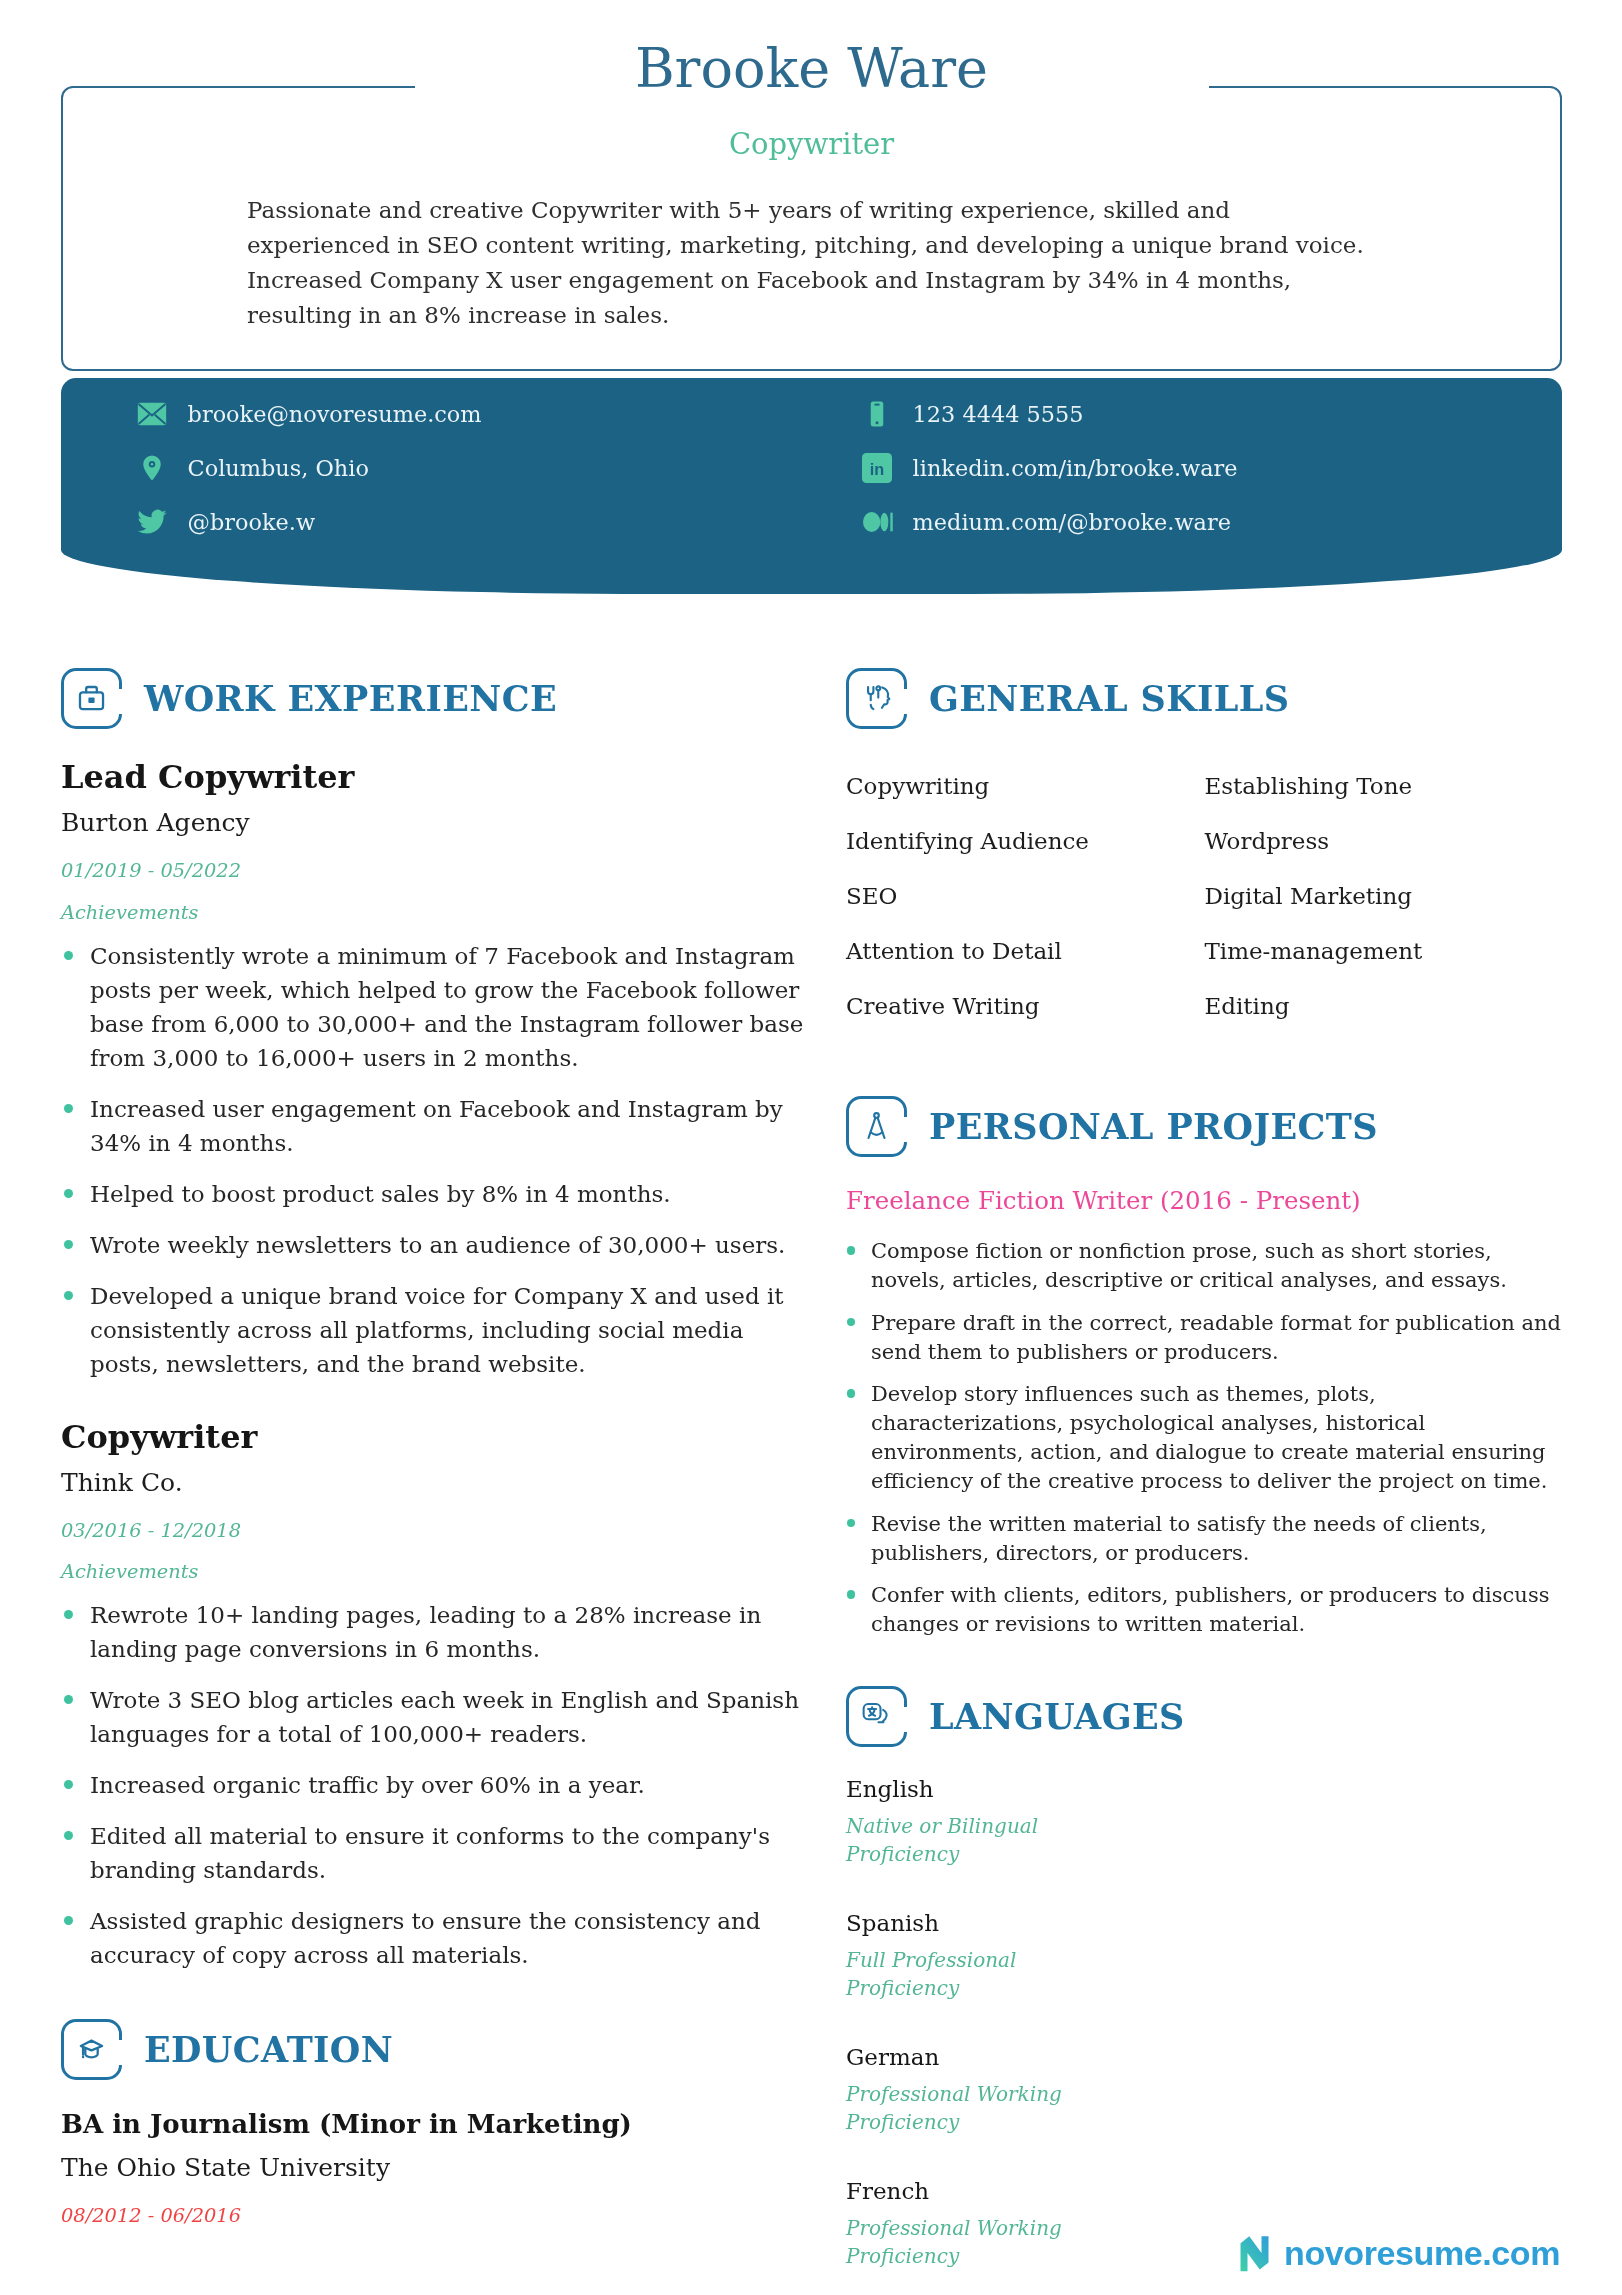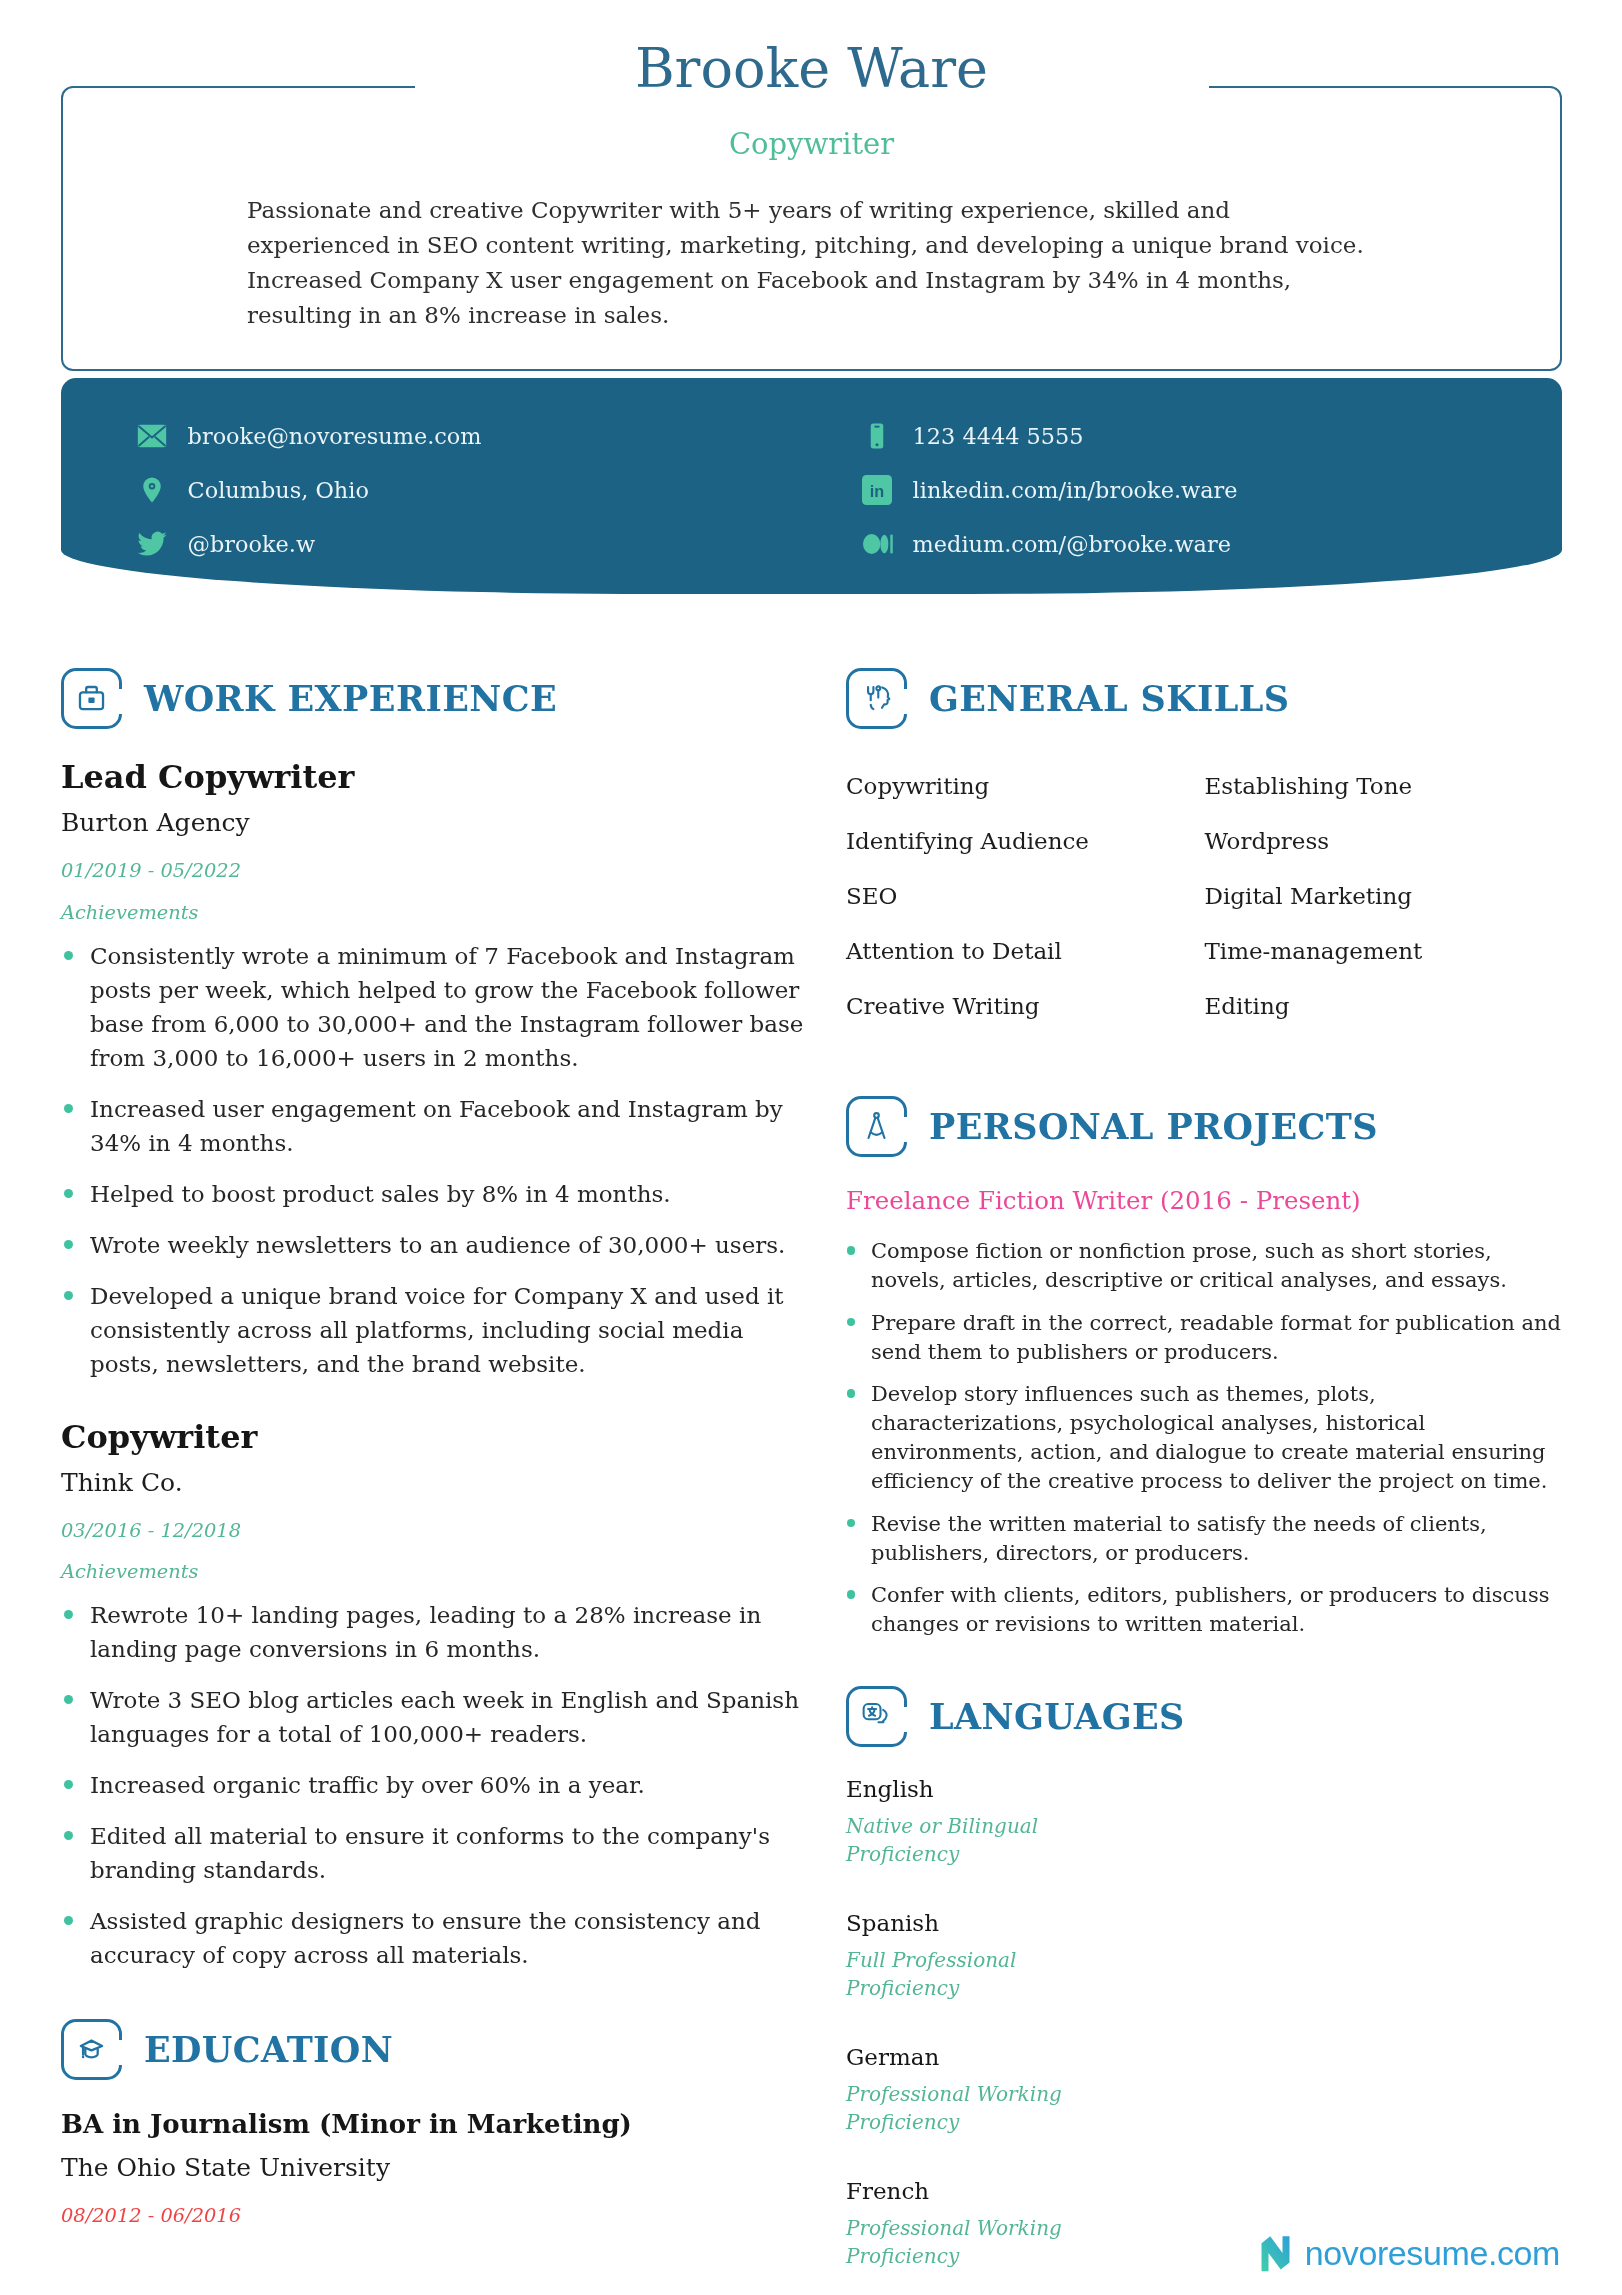--- a/index.html
+++ b/index.html
@@ -14,21 +14,21 @@
   .name{display:inline-block;background:#fff;min-width:794px;font-size:54px;line-height:56px;
         color:#2d6a8e;}
   .role{position:relative;z-index:1;text-align:center;margin-top:30px;font-size:29px;
         color:#4fbd99;}
   .summary{position:relative;z-index:1;margin:32px 247px 0 247px;font-size:23px;
            line-height:35px;color:#2f2f2f;}
 
   
   .band{margin:0 61px;height:216px;background:#1b6284;box-sizing:border-box;
         border-radius:15px 15px 592px 592px / 15px 15px 44px 44px;
-        display:grid;grid-template-columns:784px 1fr;padding-top:31px;}
+        display:grid;grid-template-columns:784px 1fr;padding-top:9px;}
   .band .bcol{display:flex;flex-direction:column;}
   .band .bcol.left{padding-left:74px;}
   .band .bcol.right{padding-left:15px;}
   .crow{display:flex;align-items:center;height:54px;gap:18.6px;}
   .crow .ctext{font-size:22.4px;color:#eaf3f7;}
   .cicon{width:34px;height:34px;flex:0 0 34px;display:flex;align-items:center;justify-content:center;}
 
   
   .main{display:flex;gap:41px;padding:0 61px;margin-top:74px;}
   .colL{width:744px;flex:0 0 744px;}
@@ -66,21 +66,21 @@
   .lang-sec{margin-top:47px;}
   .lang-grid{display:grid;grid-template-columns:1fr;row-gap:42px;margin-top:6.8px;}
   .lang-name{font-size:23px;color:#161616;}
   .lang-level{margin-top:10px;font-size:20px;line-height:28px;font-style:italic;color:#53b695;max-width:254px;}
   .int-sec{margin-top:47px;}
   .int-grid{display:grid;grid-template-columns:1fr 1fr;row-gap:44px;margin-top:8.5px;}
   .int-item{display:flex;align-items:center;gap:20px;font-size:23px;color:#1d1d1d;}
   .int-icon{width:39px;height:39px;flex:0 0 39px;display:flex;align-items:center;justify-content:center;}
 
   .footer{position:absolute;right:63px;bottom:18.6px;display:flex;align-items:center;gap:10px;}
-  .brand{font-family:"Liberation Sans",sans-serif;font-weight:normal;font-size:34px;
+  .brand{font-family:"Liberation Sans",sans-serif;font-weight:bold;font-size:34px;
          color:#2f9fd8;letter-spacing:-0.4px;}
 </style>
 </head>
 <body>
 
 <div class="page">
 
   <div class="hdr">
     <div class="frame"></div>
     <div class="name-row">

